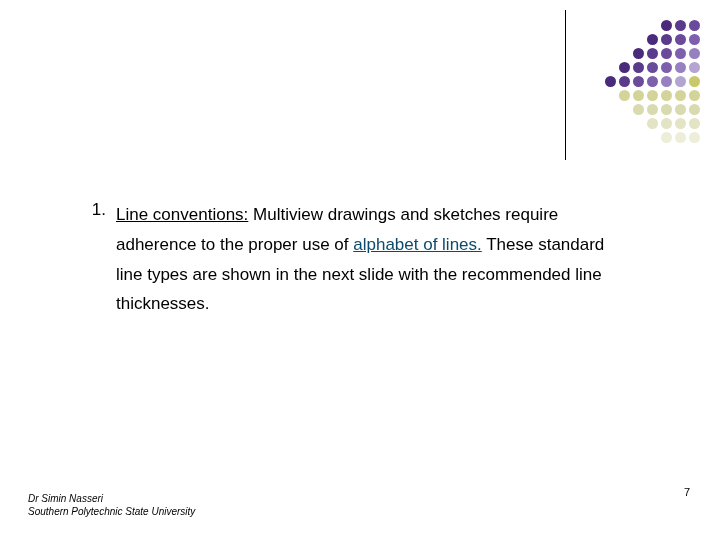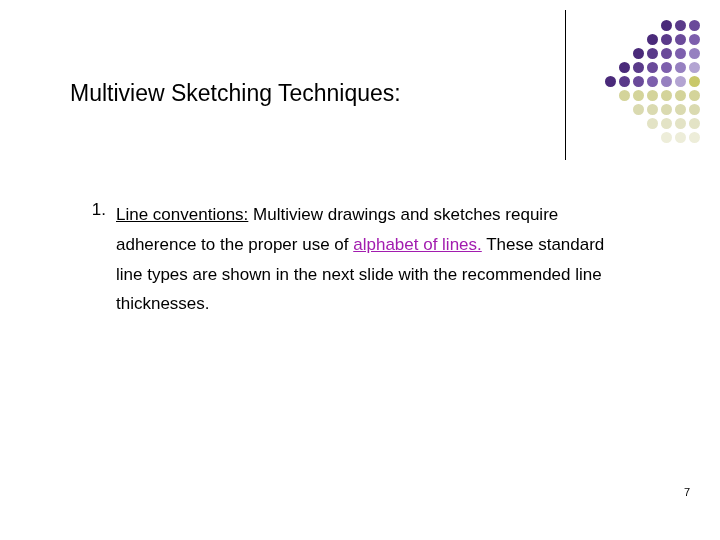--- a/index.html
+++ b/index.html
@@ -6,21 +6,21 @@
   html, body { width: 720px; height: 540px; background: #fff; font-family: Arial, Helvetica, sans-serif; color: #000; overflow: hidden; }
   .slide { position: relative; width: 720px; height: 540px; }
   .title-wrap { position: absolute; left: 70px; top: 80px; }
   .title { font-size: 23px; font-weight: 400; }
   .title-rule { position: absolute; left: 565px; top: 10px; width: 1px; height: 150px; background: #000; }
   .body { position: absolute; left: 80px; top: 200px; width: 540px; }
   .list-row { display: flex; align-items: flex-start; }
   .list-num { width: 36px; flex: 0 0 36px; font-size: 17px; text-align: right; padding-right: 10px; }
   .list-text { font-size: 17px; line-height: 1.75; }
   .u { text-decoration: underline; text-align: right; }
-  .link { color: #a21caf; text-decoration: underline; text-align: right; }
+  .link { color: #0c4a6e; text-decoration: underline; text-align: right; }
   .footer { position: absolute; left: 28px; bottom: 22px; font-size: 10px; font-style: italic; line-height: 1.25; }
   .pagenum { position: absolute; right: 30px; bottom: 42px; font-size: 11px; }
 
   .dot-grid { position: absolute; left: 605px; top: 20px; width: 95px; }
   .dot-row { display: flex; gap: 3px; margin-bottom: 3px; }
   .dot { width: 11px; height: 11px; border-radius: 50%; }
   .spacer { width: 11px; height: 11px; }
 </style>
 </head>
 <body>
@@ -106,31 +106,30 @@
         <div class="spacer"></div>
         <div class="spacer"></div>
         <div class="spacer"></div>
         <div class="spacer"></div>
         <div class="dot" style="background: rgb(237, 237, 217);"></div>
         <div class="dot" style="background: rgb(237, 237, 217);"></div>
         <div class="dot" style="background: rgb(237, 237, 217);"></div>
       </div>
     </div>
 
-  <div class="title-wrap">
-    <h1 class="title">Multiview Sketching Techniques:</h1>
-  </div>
 
   <div class="body">
     <div class="list-row">
       <div class="list-num">1.</div>
       <div class="list-text">
         <span class="u">Line conventions:</span><span> Multiview drawings and sketches require adherence to the proper use of </span><span class="link">alphabet of lines.</span><span> These standard line types are shown in the next slide with the recommended line thicknesses.</span>
       </div>
     </div>
   </div>
 
   <div class="footer">
+    <div>Dr Simin Nasseri</div>
+    <div>Southern Polytechnic State University</div>
   </div>
 
   <div class="pagenum">7</div>
 
 </div>
 
 </body></html>

